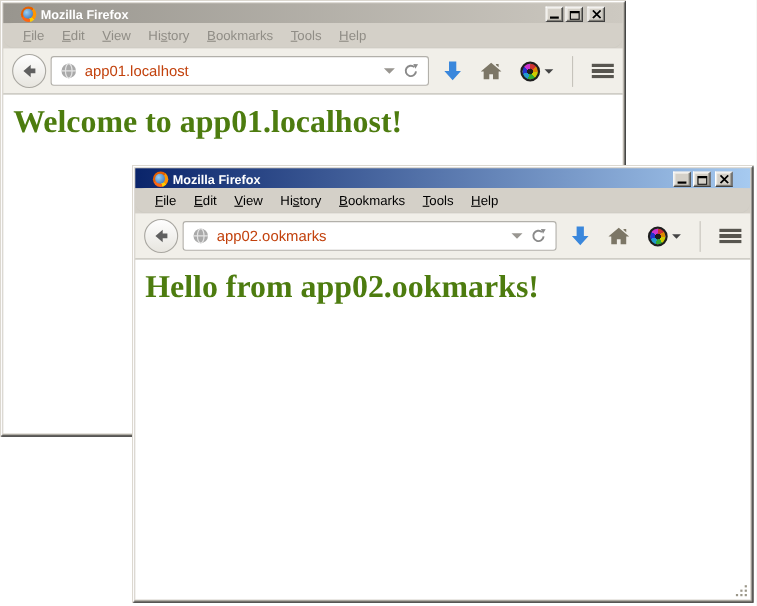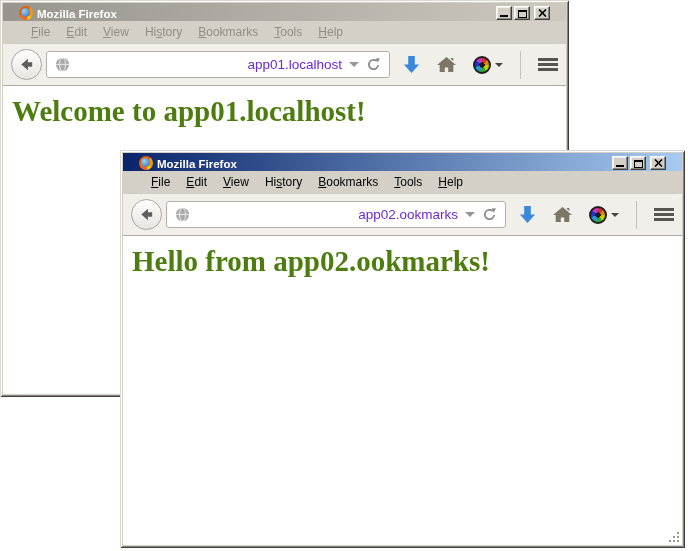--- a/index.html
+++ b/index.html
@@ -71,21 +71,21 @@
   .win-btn.close { margin-left: 2px; align-items: center; }
   .glyph-min { width: 8px; height: 2px; background: #000; margin-bottom: 2px; }
   .glyph-max { width: 9px; height: 8px; border: 1px solid #000; border-top-width: 2px; margin-bottom: 1px; }
 
   
   .menubar {
     height: 23px;
     background: #d4d0c8;
     display: flex;
     align-items: center;
-    padding: 0 20px;
+    padding: 0 10px;
     font-size: 12px;
     flex: none;
     border-bottom: 1px solid #cfccc4;
     border-radius: 10px;
   }
   .menu-item { padding: 3px 8px; white-space: nowrap; color: #000; }
   .win1 .menu-item { color: #908d86; }
   .menu-item .key { text-decoration: underline; }
 
   
@@ -112,21 +112,21 @@
     margin-left: 4px;
     background: #ffffff;
     border: 1px solid #b2b0aa;
     border-radius: 3px;
     display: flex;
     align-items: center;
     padding: 0 8px;
     gap: 7px;
     min-width: 0;
   }
-  .url-text { font-size: 13.5px; color: #6d28d9; flex: 1; white-space: nowrap; overflow: hidden; text-align: right; }
+  .url-text { font-size: 13.5px; color: #c2410c; flex: 1; white-space: nowrap; overflow: hidden; }
   .tri-down {
     width: 0; height: 0;
     border-left: 5px solid transparent;
     border-right: 5px solid transparent;
     border-top: 5px solid #999691;
   }
   .nav-icons { display: flex; align-items: center; gap: 17px; margin-left: 13px; flex: none; }
   .wheel-group { display: flex; align-items: center; gap: 4px; }
   .color-wheel {
     width: 18px; height: 18px;

